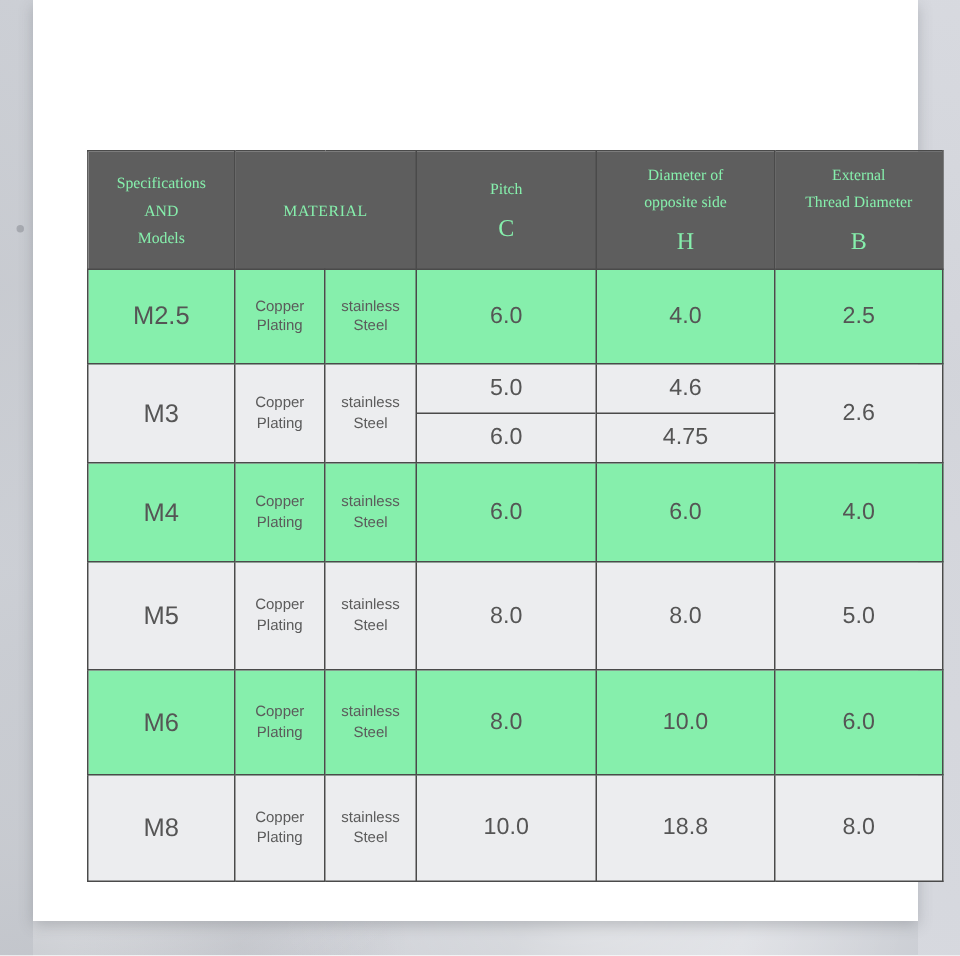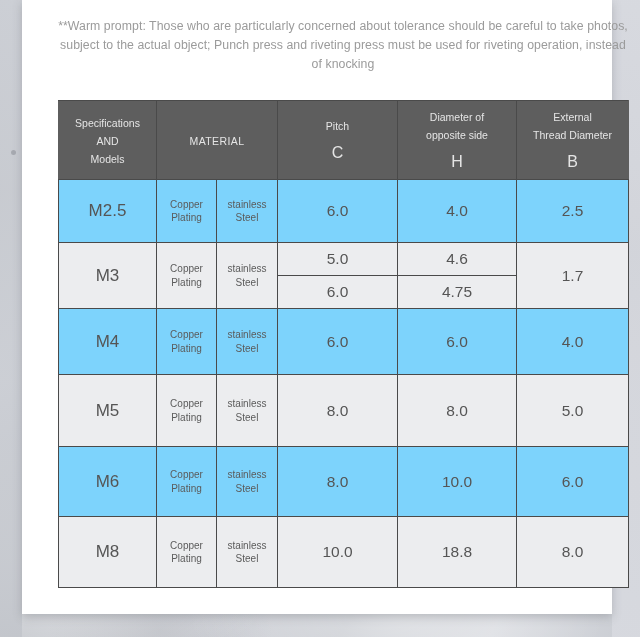--- a/index.html
+++ b/index.html
@@ -95,25 +95,26 @@
   }
   .spec-table td, .spec-table th {
     border: 1px solid #4a4a4a;
     padding: 0;
     text-align: center;
     vertical-align: middle;
   }
 
   thead th {
     background: #5e5e5e;
-    color: #e5e5e5;
+    color: #86efac;
     font-weight: normal;
     height: 78px;
     border-color: #5e5e5e;
     border-bottom-color: #3d3d3d;
+    font-family: Liberation Serif, serif;
   }
   thead th.first { border-left-color: #5e5e5e; }
   thead th.last  { border-right-color: #5e5e5e; margin-left: 37px; }
   .th-sep { border-left: 1px solid #8e8e8e !important; }
 
   .th-lines {
     font-size: 10.5px;
     line-height: 14.5px;
     white-space: pre-line;
   }
@@ -128,21 +129,21 @@
     margin-top: 8px;
     display: block;
   }
   .th-material {
     font-size: 10.5px;
     letter-spacing: .4px;
   }
 
   tbody td {
     color: #555555;
-    background: #7dd3fc;
+    background: #86efac;
     border-color: #4a4a4a;
   }
   tbody tr.alt td { background: #ecedef; }
 
   .model-cell { font-size: 17px; }
   .mat-cell {
     font-size: 10px;
     line-height: 13.5px;
     white-space: pre-line;
     color: #5b5b5b;
@@ -171,21 +172,20 @@
 <body>
 
 <div id="stage">
 
   <div class="edge-band-left"></div>
   <div class="edge-dot"></div>
   <div class="edge-band-right"></div>
 
   <div class="page-sheet">
 
-    <div class="warm-prompt">**Warm prompt: Those who are particularly concerned about tolerance should be careful to take photos, subject to the actual object; Punch press and riveting press must be used for riveting operation, instead of knocking</div>
 
     <table class="spec-table">
       <colgroup>
         <col style="width:98px">
         <col style="width:60px">
         <col style="width:61px">
         <col style="width:120px">
         <col style="width:119px">
         <col style="width:112px">
       </colgroup>
@@ -241,21 +241,21 @@
               <span>5.0</span>
               <span>6.0</span>
             </span>
           </td>
           <td class="split-cell">
             <span class="split-inner">
               <span>4.6</span>
               <span>4.75</span>
             </span>
           </td>
-          <td class="num-cell">1.7</td>
+          <td class="num-cell">2.6</td>
         </tr>
 
         <tr class="r-h-c">
           <td class="model-cell">M4</td>
           <td class="mat-cell">Copper
 Plating</td>
           <td class="mat-cell">stainless
 Steel</td>
           <td class="num-cell">6.0</td>
           <td class="num-cell">6.0</td>

